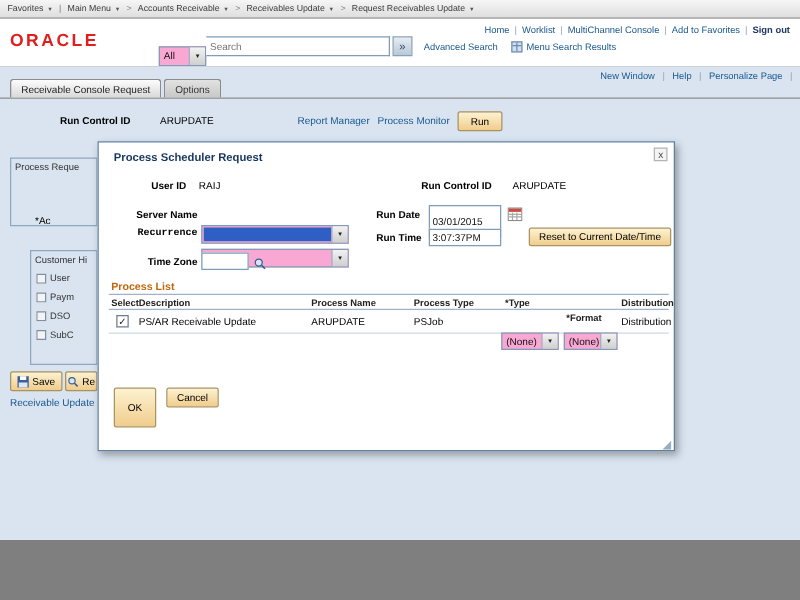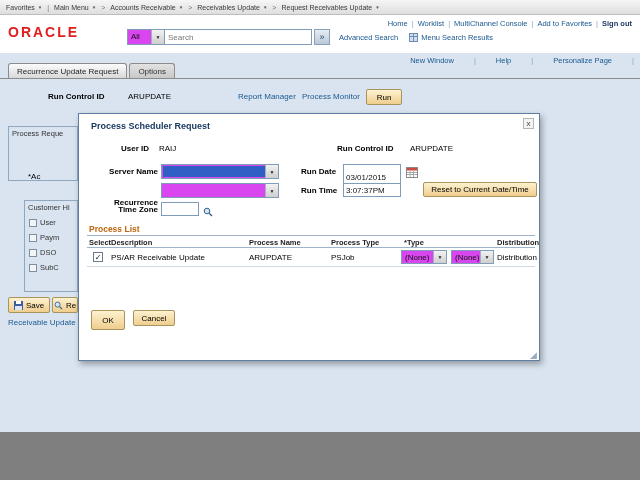--- a/index.html
+++ b/index.html
@@ -16,37 +16,37 @@
   .crumb{display:inline-flex;align-items:center;gap:3px;cursor:pointer;}
   .cdn{font-size:4.5px;color:#555;}
   .csep{color:#777;}
 
   
   #hdr{left:0;top:15px;width:640px;height:38px;background:#ffffff;}
   #logo{position:absolute;left:8px;top:9px;font-size:14px;font-weight:bold;color:#e01e1e;letter-spacing:2px;}
   #topnav{position:absolute;right:8px;top:4px;font-size:7.5px;display:flex;gap:4px;align-items:center;}
   #signout{font-weight:bold;color:#1f3864;cursor:pointer;}
   #searchbar{position:absolute;left:127px;top:14px;height:16px;display:flex;align-items:center;}
-  .selbox{border:1px solid #7f9db9;background:#d946ef;display:flex;align-items:stretch;cursor:pointer;}
+  .selbox{border:1px solid #7f9db9;background:#f9a8d4;display:flex;align-items:stretch;cursor:pointer;margin-top:16px;}
   .selval{font-size:8px;padding:2px 3px;flex:1;white-space:nowrap;overflow:hidden;color:#111;}
   .selbtn{width:13px;background:linear-gradient(#f2f2f2,#cfcfcf);border-left:1px solid #9fb1c3;
     display:flex;align-items:center;justify-content:center;font-size:5px;color:#222;flex:none;}
   #scope{width:38px;height:16px;}
   #searchinput{width:147px;height:16px;border:1px solid #7f9db9;border-left:none;font-size:8px;padding:0 3px;font-family:inherit;color:#222;}
   #gobtn{width:16px;height:16px;margin-left:2px;background:linear-gradient(#e6ecf3,#b9c8d8);
     border:1px solid #8aa0b6;color:#2d4a6b;font-size:9px;line-height:14px;text-align:center;cursor:pointer;}
   #advsearch{margin-left:9px;font-size:7.5px;}
   #lastres{margin-left:11px;display:flex;align-items:center;gap:3px;font-size:7.5px;cursor:pointer;}
   .gridicon{width:9px;height:9px;border:1px solid #6f8cad;background:#cfe0f2;position:relative;flex:none;}
   .gridicon:before{content:"";position:absolute;left:0;top:2px;right:0;height:1px;background:#6f8cad;}
   .gridicon:after{content:"";position:absolute;left:3px;top:0;bottom:0;width:1px;background:#6f8cad;}
 
   
   #content{left:0;top:53px;width:640px;height:379px;background:#d9e4f0;}
-  #pagelinks{position:absolute;right:6px;top:3px;font-size:7.5px;display:flex;gap:20px;align-items:flex-start;}
+  #pagelinks{position:absolute;right:6px;top:3px;font-size:7.5px;display:flex;gap:6px;align-items:flex-start;}
   #tabs{position:absolute;left:8px;top:10px;display:flex;gap:2px;z-index:2;}
   .tab{height:15px;font-size:8px;display:flex;align-items:center;padding:0 8px;border:1px solid #8c8c8c;
     border-bottom:none;border-radius:3px 3px 0 0;cursor:pointer;white-space:nowrap;}
   #tab1{background:linear-gradient(#fcfcfc,#d9d9d9);color:#1d1d1d;}
   #tab2{background:linear-gradient(#e2e2e2,#c8c8c8);color:#333;}
   #tabline{position:absolute;left:0;top:25px;width:640px;height:1px;background:#8c8c8c;}
   .blabel{position:absolute;font-weight:bold;font-size:8px;color:#000;white-space:nowrap;}
   .val{position:absolute;font-size:8px;color:#000;white-space:nowrap;}
   .btn{display:inline-flex;align-items:center;justify-content:center;gap:3px;
     background:linear-gradient(#fdf2d0,#f0cd8d);border:1px solid #a9935f;border-radius:2px;
@@ -74,21 +74,21 @@
   #modal{left:78px;top:113px;width:462px;height:248px;background:#fff;border:1px solid #5f7ea3;
     box-shadow:2px 3px 6px rgba(60,60,60,.45);z-index:10;}
   #mtitle{position:absolute;left:12px;top:7px;font-size:9px;font-weight:bold;color:#16365f;white-space:nowrap;}
   #mclose{position:absolute;right:5px;top:4px;width:11px;height:11px;border:1px solid #b5b5b5;background:#f4f4f4;
     color:#444;font-size:8px;line-height:9px;text-align:center;cursor:pointer;}
   .mbold{position:absolute;font-weight:bold;font-size:8px;color:#000;white-space:nowrap;}
   .mval{position:absolute;font-size:8px;color:#000;white-space:nowrap;}
   .mlabelr{position:absolute;left:0;width:79px;text-align:right;font-weight:bold;font-size:8px;color:#000;white-space:nowrap;}
   #m-userid-l{left:42px;top:30px;} #m-userid-v{left:80px;top:30px;}
   #m-runctl-l{left:258px;top:30px;} #m-runctl-v{left:331px;top:30px;}
-  #lbl-server{top:53px;} #lbl-recur{top:84px;} #lbl-tz{top:91px;}
+  #lbl-server{top:53px;} #lbl-recur{top:68px;font-family:Liberation Mono, monospace;} #lbl-tz{top:91px;}
   #sel-server{position:absolute;left:82px;top:50px;width:118px;height:15px;}
   #sel-recur{position:absolute;left:82px;top:69px;width:118px;height:15px;}
   .hl .selval{background:#2f5fc4;margin:1px 0 1px 1px;}
   .tin{position:absolute;border:1px solid #7f9db9;background:#fff;font-size:8px;padding:0 2px;font-family:inherit;color:#111;}
   #in-tz{left:82px;top:88px;width:38px;height:14px;}
   #ic-lookup{position:absolute;left:124px;top:89px;cursor:pointer;}
   #lbl-rundate{left:222px;top:53px;} #lbl-runtime{left:222px;top:72px;}
   #in-rundate{left:264px;top:50px;width:58px;height:26px;}
   #in-runtime{left:264px;top:69px;width:58px;height:14px;}
   #ic-cal{position:absolute;left:327px;top:50px;cursor:pointer;}
@@ -97,21 +97,21 @@
   #pgrid{position:absolute;left:8px;top:121px;width:448px;}
   .ghead{position:relative;height:13px;border-top:1px solid #9db4cb;border-bottom:1px solid #9db4cb;}
   .ghead span{position:absolute;top:2px;font-size:7.5px;font-weight:bold;color:#222;white-space:nowrap;}
   .grow{position:relative;height:19px;border-bottom:1px solid #cdd9e5;}
   .c1{left:2px;}.c2{left:24px;}.c3{left:162px;}.c4{left:244px;}.c5{left:317px;}.c6{left:366px;margin-top:12px;}.c7{left:410px;}
   .cbchk{position:absolute;left:6px;top:4px;width:10px;height:10px;border:1px solid #6c7c8e;background:#fff;
     font-size:8px;line-height:9px;text-align:center;color:#1a1a1a;cursor:pointer;}
   .gtxt{position:absolute;top:5px;font-size:8px;white-space:nowrap;color:#000;}
   .gsel{position:absolute;top:2px;height:14px;}
   #gsel-type{left:314px;width:46px;} #gsel-format{left:364px;width:43px;}
-  #btn-ok{position:absolute;left:12px;top:196px;width:34px;height:20px;}
+  #btn-ok{position:absolute;left:12px;top:196px;width:34px;height:32px;}
   #btn-cancel{position:absolute;left:54px;top:196px;width:42px;height:16px;}
   #mresize{position:absolute;right:2px;bottom:0;font-size:9px;color:#9aacc0;cursor:nwse-resize;}
 </style>
 </head>
 <body>
 
 <div id="screen">
 
   <div id="crumbbar" class="abs">
     <span class="crumb">
@@ -174,21 +174,21 @@
     <div id="pagelinks">
       <span class="link">New Window</span>
       <span class="pipe">|</span>
       <span class="link">Help</span>
       <span class="pipe">|</span>
       <span class="link">Personalize Page</span>
       <span class="pipe">|</span>
     </div>
 
     <div id="tabs">
-      <div id="tab1" class="tab">Recurrence Update Request</div>
+      <div id="tab1" class="tab">Receivable Console Request</div>
       <div id="tab2" class="tab">Options</div>
     </div>
     <div id="tabline"></div>
 
     <span id="runlabel" class="blabel">Run Control ID</span>
     <span id="runvalue" class="val">ARUPDATE</span>
     <span id="reportmgr" class="link">Report Manager</span>
     <span id="procmon" class="link">Process Monitor</span>
     <button id="btn-run" class="btn">Run</button>
 

